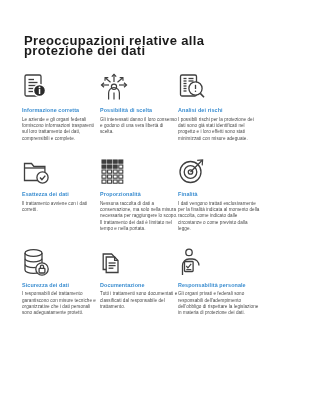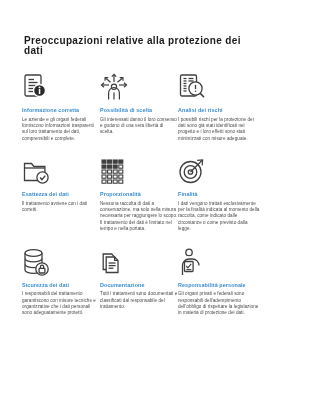--- a/index.html
+++ b/index.html
@@ -15,21 +15,21 @@
   }
   .page {
     position: relative;
     width: 280px;
     height: 417px;
     box-sizing: border-box;
     padding: 36px 20px 0 22px;
     background: #ffffff;
   }
   .page-title {
-    font-size: 10px;
+    font-size: 13px;
     font-weight: bold;
     color: #1b1b1b;
     letter-spacing: 0.35px;
     margin: 0 0 15px 2px;
     line-height: 10px;
   }
   .grid {
     display: grid;
     grid-template-columns: 78px 78px 82px;
     column-gap: 0px;

